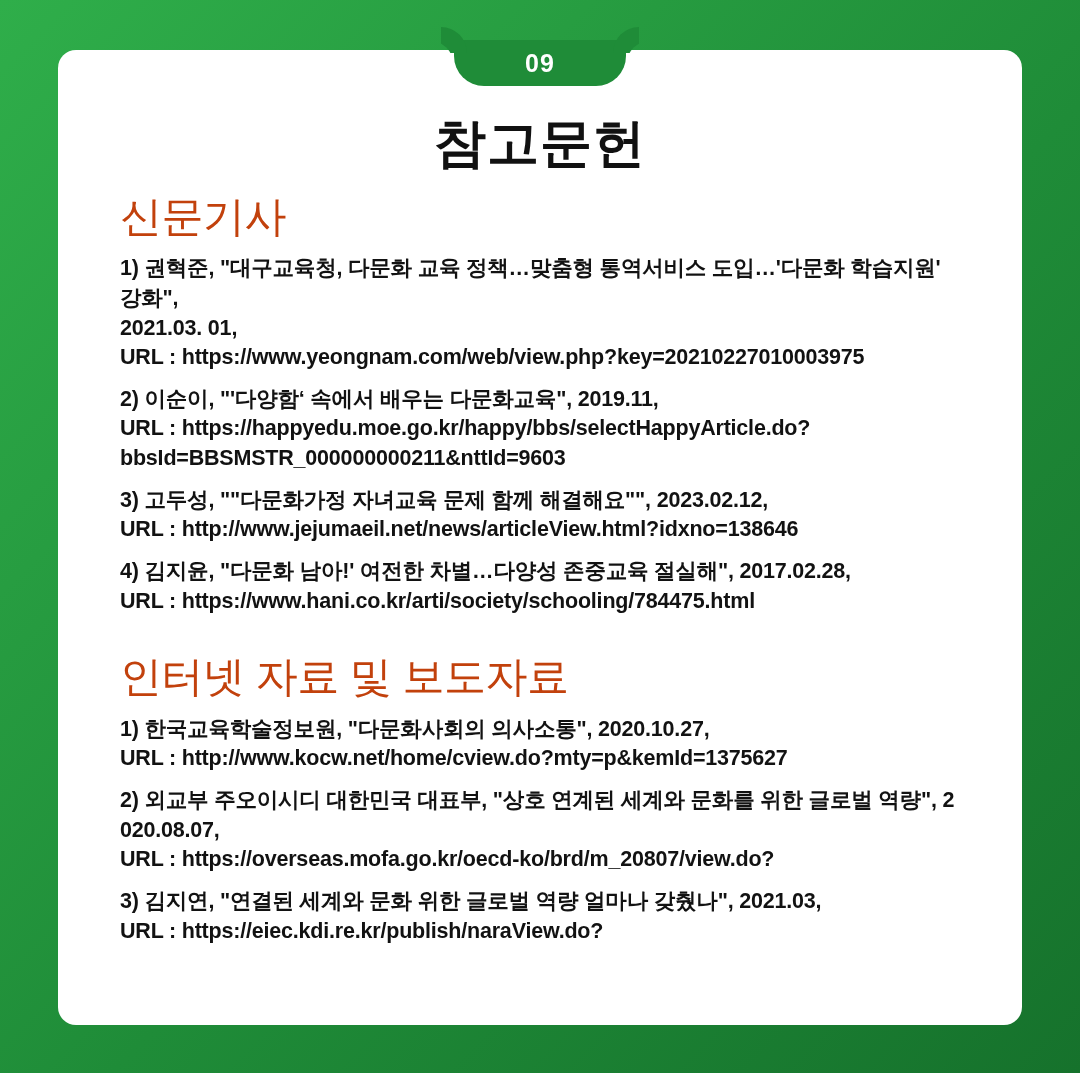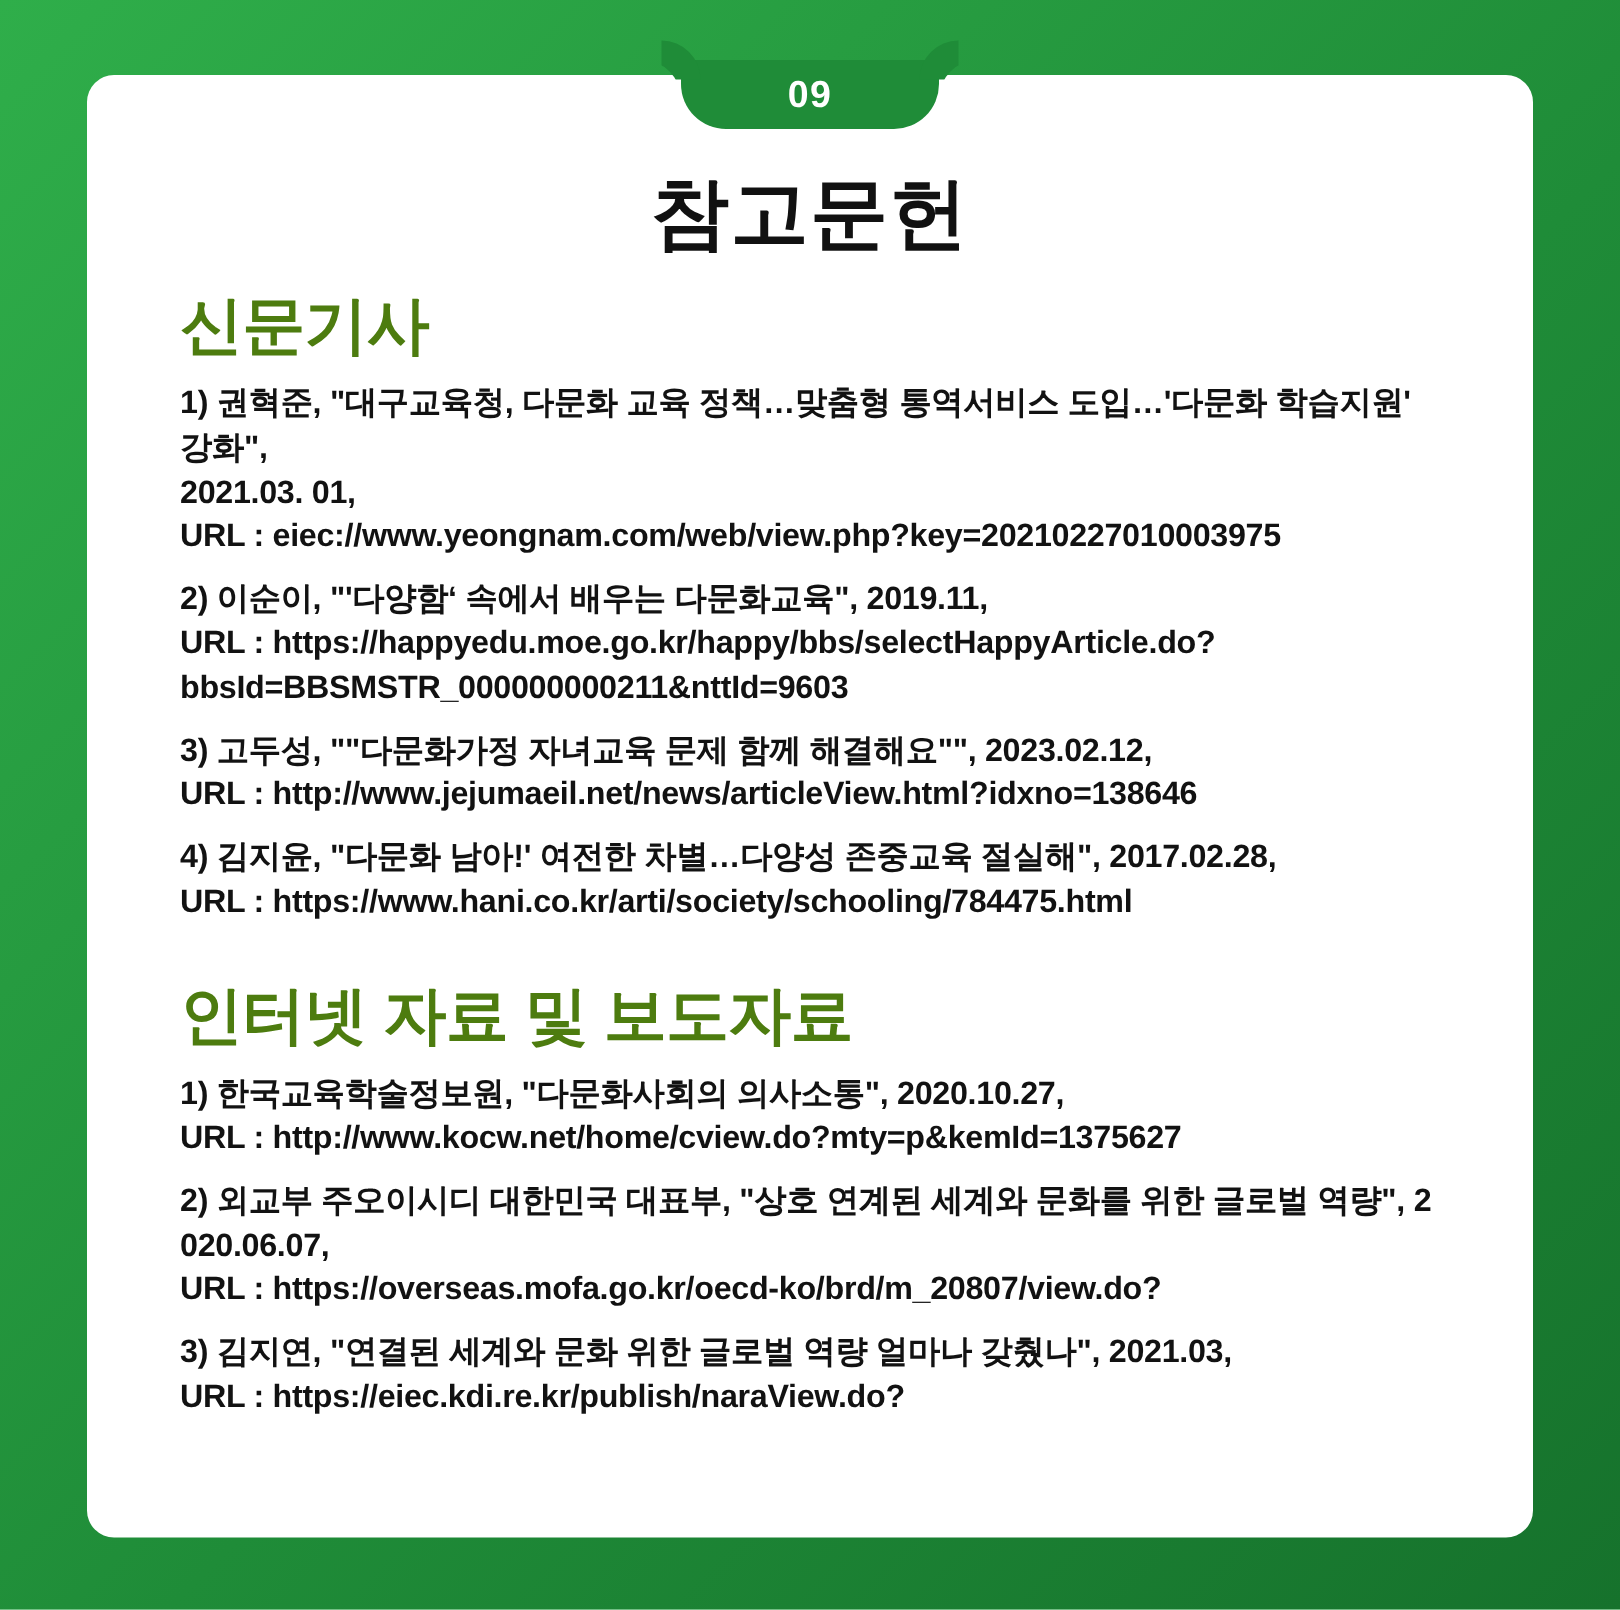--- a/index.html
+++ b/index.html
@@ -76,22 +76,22 @@
     text-align: center;
     font-size: 52px;
     font-weight: bold;
     color: #111111;
     letter-spacing: 1px;
     margin: 0 0 18px 0;
     line-height: 1.15;
   }
   .section-heading {
     font-size: 42px;
-    font-weight: bold;
-    color: #4d7c0f;
+    font-weight: normal;
+    color: #c2410c;
     margin: 6px 0 12px 0;
     line-height: 1.2;
     letter-spacing: -0.5px;
   }
   .section-heading.second {
     margin-top: 36px;
   }
   .entry {
     margin-bottom: 12px;
   }
@@ -111,21 +111,21 @@
   <div class="card">
     <div class="card-inner">
 
       <h1 class="doc-title">참고문헌</h1>
 
       <h2 class="section-heading">신문기사</h2>
 
       <div class="entry">
         <div class="entry-line">1) 권혁준, "대구교육청, 다문화 교육 정책…맞춤형 통역서비스 도입…'다문화 학습지원' 강화",</div>
         <div class="entry-line">2021.03. 01,</div>
-        <div class="entry-line">URL : eiec://www.yeongnam.com/web/view.php?key=20210227010003975</div>
+        <div class="entry-line">URL : https://www.yeongnam.com/web/view.php?key=20210227010003975</div>
       </div>
 
       <div class="entry">
         <div class="entry-line">2) 이순이, "'다양함‘ 속에서 배우는 다문화교육", 2019.11,</div>
         <div class="entry-line">URL : https://happyedu.moe.go.kr/happy/bbs/selectHappyArticle.do?</div>
         <div class="entry-line">bbsId=BBSMSTR_000000000211&amp;nttId=9603</div>
       </div>
 
       <div class="entry">
         <div class="entry-line">3) 고두성, ""다문화가정 자녀교육 문제 함께 해결해요"", 2023.02.12,</div>
@@ -138,21 +138,21 @@
       </div>
 
       <h2 class="section-heading second">인터넷 자료 및 보도자료</h2>
 
       <div class="entry">
         <div class="entry-line">1) 한국교육학술정보원, "다문화사회의 의사소통", 2020.10.27,</div>
         <div class="entry-line">URL : http://www.kocw.net/home/cview.do?mty=p&amp;kemId=1375627</div>
       </div>
 
       <div class="entry">
-        <div class="entry-line">2) 외교부 주오이시디 대한민국 대표부, "상호 연계된 세계와 문화를 위한 글로벌 역량", 2020.06.07,</div>
+        <div class="entry-line">2) 외교부 주오이시디 대한민국 대표부, "상호 연계된 세계와 문화를 위한 글로벌 역량", 2020.08.07,</div>
         <div class="entry-line">URL : https://overseas.mofa.go.kr/oecd-ko/brd/m_20807/view.do?</div>
       </div>
 
       <div class="entry">
         <div class="entry-line">3) 김지연, "연결된 세계와 문화 위한 글로벌 역량 얼마나 갖췄나", 2021.03,</div>
         <div class="entry-line">URL : https://eiec.kdi.re.kr/publish/naraView.do?</div>
 
       </div>
 
     </div>

